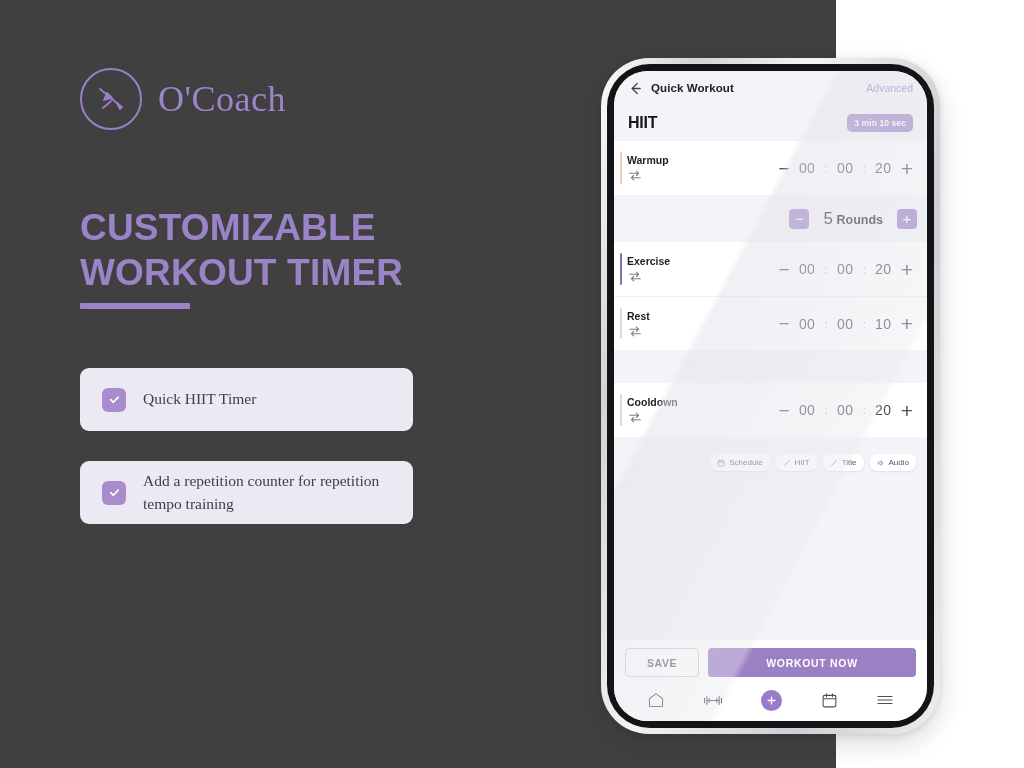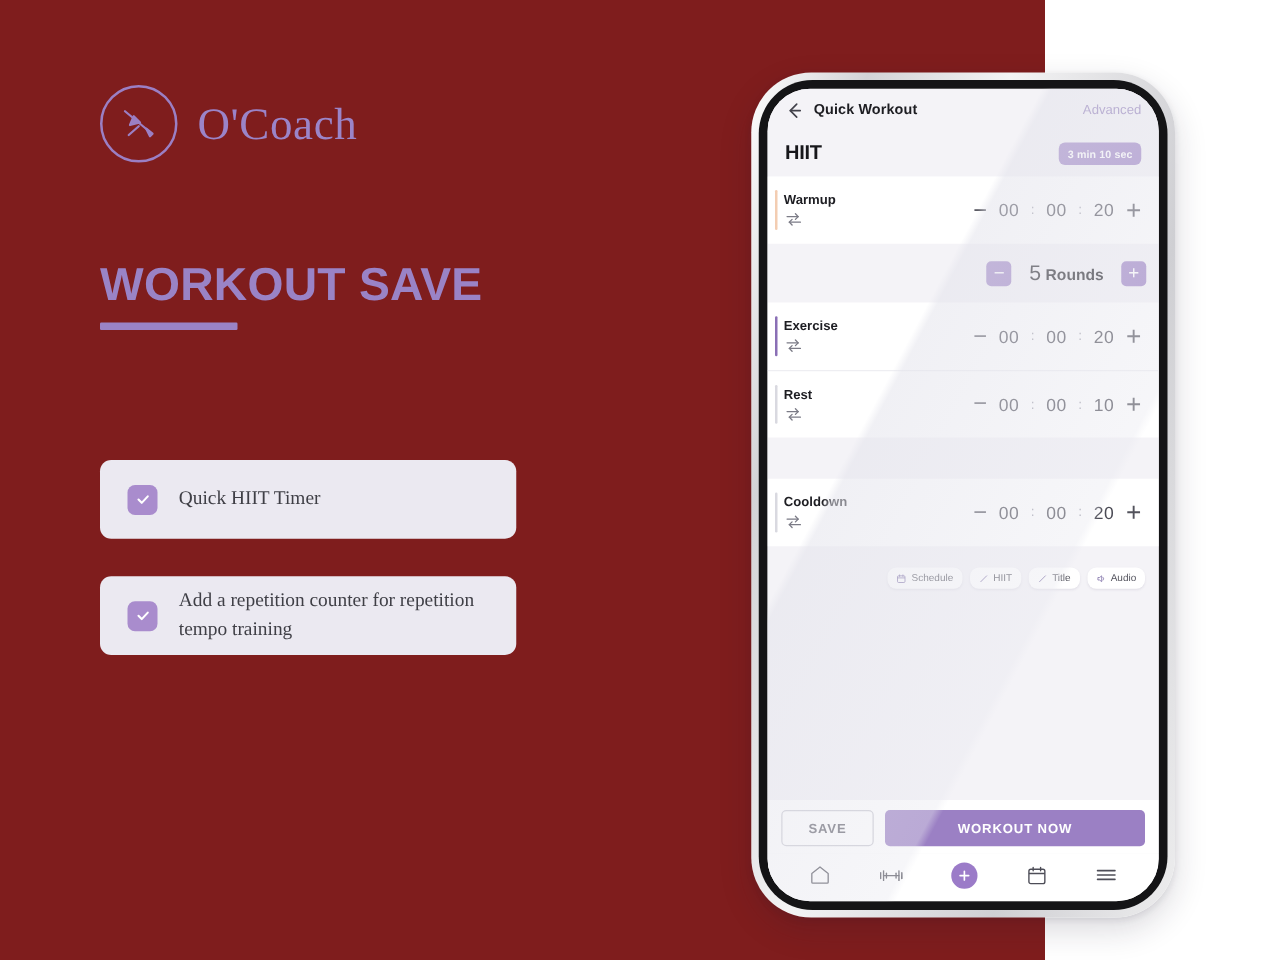--- a/index.html
+++ b/index.html
@@ -5,21 +5,21 @@
   * { box-sizing: border-box; margin: 0; padding: 0; }
   html, body {
     width: 1024px; height: 768px;
     background: #ffffff;
     font-family: "Liberation Sans", sans-serif;
     overflow: hidden;
   }
   #page {
     position: relative;
     width: 836px; height: 768px;
-    background: #7f1d1d;
+    background: #404040;
   }
 
   
   .left-panel {
     position: absolute;
     left: 0; top: 0;
     width: 560px; height: 768px;
   }
 
   .brand {
@@ -317,21 +317,22 @@
             <path d="M16 14 L13 21 L21 19 Z" fill="#9b7fc4"></path>
             <path d="M26 24 L31 28 L29 30 Z" fill="#9b7fc4"></path>
             <path d="M12 29 L20 22"></path>
           </g>
         </svg>
       </div>
       <div class="brand-name">O'Coach</div>
     </div>
 
     <div class="headline">
-      <div class="headline-line">WORKOUT SAVE</div>
+      <div class="headline-line">CUSTOMIZABLE</div>
+      <div class="headline-line">WORKOUT TIMER</div>
       <div class="headline-rule"></div>
     </div>
 
     <div class="features">
 
       <div class="feature one-line">
         <span class="feature-check">
           <svg viewBox="0 0 14 14" width="13" height="13" aria-hidden="true">
             <path d="M3 7.2 L5.8 10 L11 4.4" stroke="#ffffff" stroke-width="1.8" fill="none" stroke-linecap="round" stroke-linejoin="round"></path>
           </svg>

